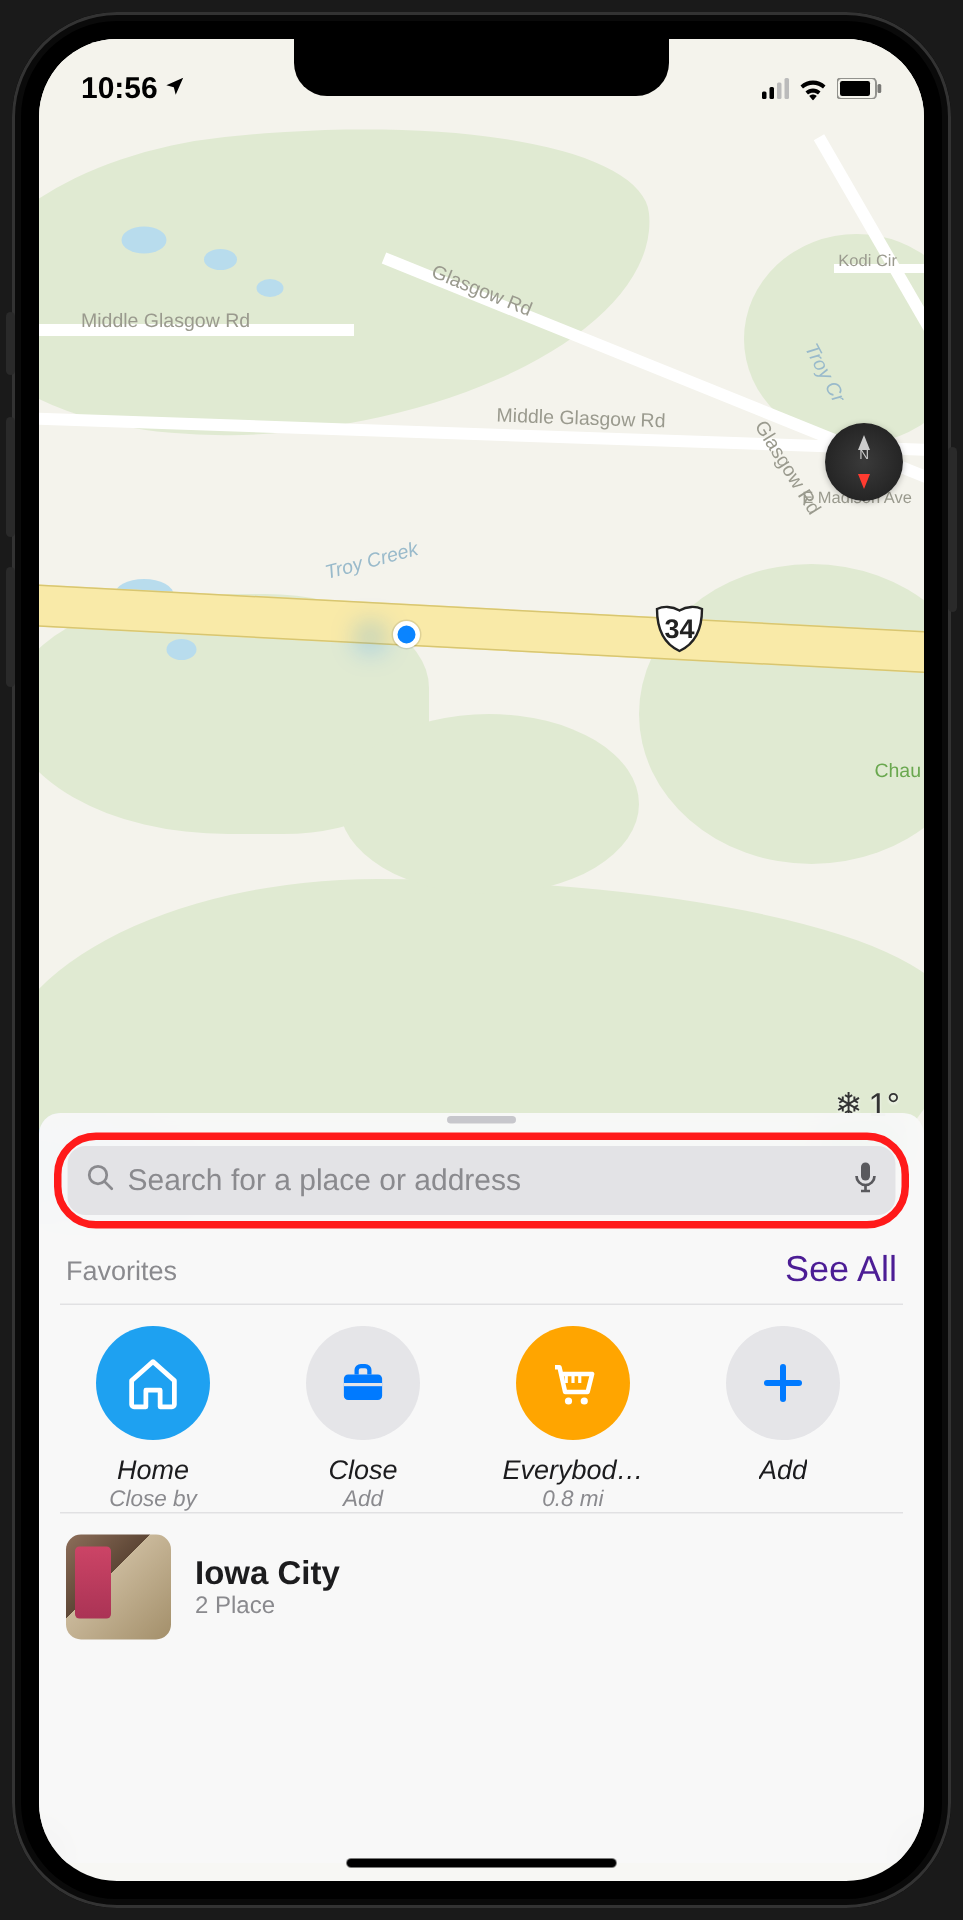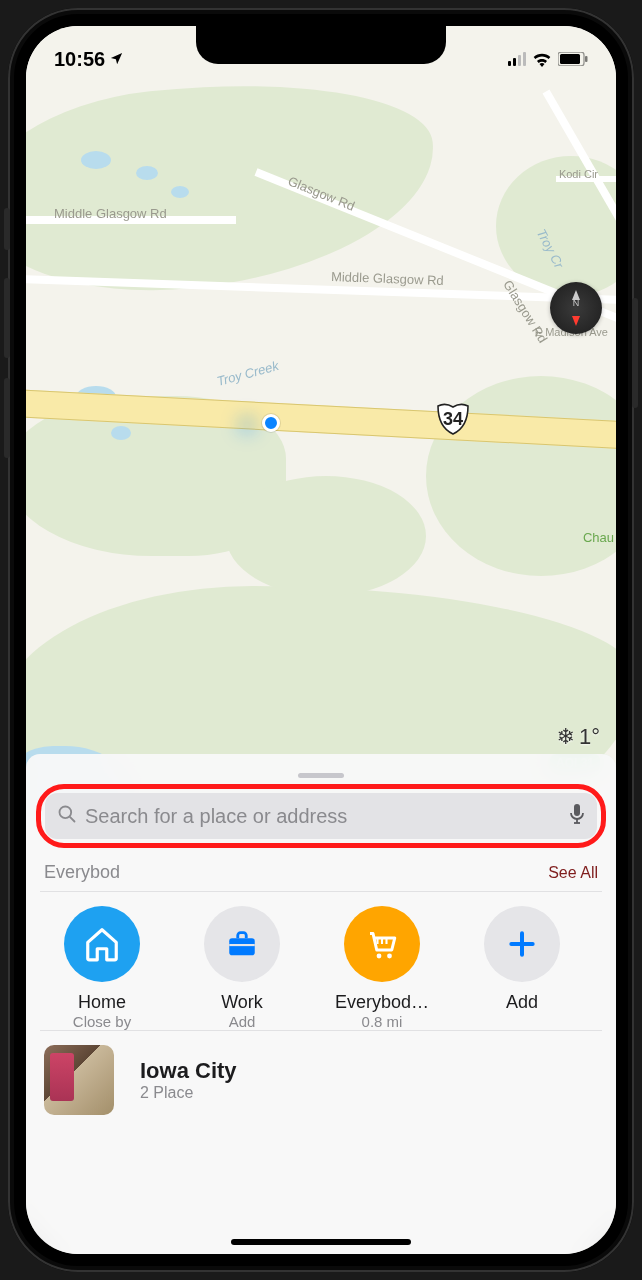--- a/index.html
+++ b/index.html
@@ -101,21 +101,21 @@
   .rw5{ top:200px; right:-10px; width:160px; height:8px; transform:rotate(60deg); transform-origin:right;}
   .road-label { position:absolute; font-size:13px; color:#9a9a8e; white-space:nowrap;}
   .rl1 { top:160px; left:260px; transform:rotate(22deg);}
   .rl2 { top:245px; left:305px; transform:rotate(2deg);}
   .rl3 { top:180px; left:28px;}
   .rl4 { top:340px; left:190px; color:#99bacb; transform:rotate(-15deg); font-style:italic;}
   .rl5 { top:215px; right:45px; color:#99bacb; transform:rotate(62deg); font-style:italic;}
   .rl6 { top:142px; right:18px; font-size:11px;}
   .rl7 { top:300px; right:8px; font-size:11px;}
   .rl8 { top:278px; right:55px; transform:rotate(58deg);}
-  .rl9 { top:480px; right:2px; color:#6aa84f;margin-top:24px;}
+  .rl9 { top:480px; right:2px; color:#6aa84f;}
   .route-shield {
     position:absolute; top:376px; left:410px;
     width:34px; height:34px;
     display:flex;align-items:center;justify-content:center;
     font-size:18px; font-weight:600; color:#222;
   }
   .route-shield svg{position:absolute;top:0;left:0;}
   .user-location {
     position:absolute; top:388px; left:236px;
     width:18px; height:18px; background:#0a84ff; border:3px solid #fff; border-radius:50%;
@@ -148,61 +148,61 @@
     content:""; position:absolute; bottom:8px; left:50%; transform:translateX(-50%);
     border-left:4px solid transparent; border-right:4px solid transparent; border-top:10px solid #ff3b30;
   }
   .weather-chip {
     position:absolute; bottom:44px; right:16px;
     display:flex; flex-direction:column; align-items:flex-end; gap:4px;
   }
   .weather-row{ display:flex; align-items:center; gap:4px; font-size:22px; font-weight:500; color:#333; text-shadow:0 1px 2px rgba(255,255,255,.8);}
   .aqi-badge{ background:#34c759; color:#fff; font-size:12px; font-weight:600; padding:2px 6px; border-radius:6px;}
   .bottom-sheet {
-    position:absolute; left:0; right:0; bottom:0;
+    position:absolute; left:0; right:0; bottom:12px;
     height:500px;
     background:rgba(248,248,248,.96);
     backdrop-filter: blur(10px);
     border-radius:14px 14px 0 0;
-    padding: 17px 14px 0;
+    padding: 0 14px 0;
   }
   .drag-handle{ width:46px; height:5px; background:#c7c7cc; border-radius:3px; margin:2px auto 10px;}
   .search-wrap{
     position:relative;
     border:5px solid #ff1a1a;
     border-radius:28px;
     padding:4px;
     margin:-4px -4px 8px;
   }
   .search-bar{
     background:#e3e3e6; border-radius:12px; height:46px;
     display:flex; align-items:center; padding:0 12px; gap:8px;
   }
   .search-bar input{
     flex:1; border:none; background:transparent; font-size:20px; color:#333; outline:none;
   }
   .search-bar input::placeholder{ color:#8a8a8e;}
   .section-row{ display:flex; justify-content:space-between; align-items:center; padding:6px 4px 2px;}
   .section-label{ font-size:18px; color:#8a8a8e;}
-  .see-all{ font-size:16px; color:#7f1d1d;}
+  .see-all{ font-size:24px; color:#4c1d95;}
   .hr{ height:1px; background:#e1e1e3; margin:6px 0 14px;}
   .favorites-row{ display:flex; gap:28px; padding:0 6px;}
-  .fav-item{ display:flex; flex-direction:column; align-items:center; width:112px;}
+  .fav-item{ display:flex; flex-direction:column; align-items:center; width:112px;font-style:italic;}
   .fav-circle{
     width:76px; height:76px; border-radius:50%;
     display:flex; align-items:center; justify-content:center;
     margin-bottom:10px;
   }
   .fav-blue{ background:#1ea1f1; color:#fff;}
   .fav-gray{ background:#e5e5e8; color:#007aff;}
   .fav-orange{ background:#ffa500; color:#fff;}
   .fav-title{ font-size:18px; color:#1c1c1e; text-align:center; white-space:nowrap; overflow:hidden; text-overflow:ellipsis; max-width:110px;}
   .fav-sub{ font-size:15px; color:#8a8a8e; text-align:center;}
   .guides-label{ font-size:18px; color:#8a8a8e; padding:26px 4px 10px;}
-  .guide-row{ display:flex; align-items:center; gap:26px; padding:0 4px;}
+  .guide-row{ display:flex; align-items:center; gap:16px; padding:0 4px;}
   .guide-thumb{ width:70px; height:70px; border-radius:10px; background:linear-gradient(135deg,#8d6e5a,#5e4736 40%,#c9b89a 40%,#a38f6a); position:relative; overflow:hidden;}
   .guide-thumb::after{content:"";position:absolute;left:6px;top:8px;width:24px;height:48px;background:linear-gradient(#c46,#a35);border-radius:3px;}
   .guide-title{ font-size:22px; font-weight:600; color:#1c1c1e;}
   .guide-sub{ font-size:16px; color:#8a8a8e;}
   .home-indicator{
     position:absolute; bottom:9px; left:50%; transform:translateX(-50%);
     width:180px; height:6px; background:#000; border-radius:3px; z-index:200;
   }
   .side-btn{position:absolute;background:#2a2a2a;border-radius:3px;}
   .sbL1{left:-4px;top:200px;width:6px;height:42px;}
@@ -324,21 +324,21 @@
                 <rect x="5" y="1" width="6" height="12" rx="3" fill="#5a5a5e"></rect>
                 <path d="M2 10a6 6 0 0 0 12 0" fill="none" stroke="#5a5a5e" stroke-width="1.8"></path>
                 <line x1="8" y1="16" x2="8" y2="20" stroke="#5a5a5e" stroke-width="1.8"></line>
                 <line x1="5" y1="20" x2="11" y2="20" stroke="#5a5a5e" stroke-width="1.8"></line>
               </svg>
           </span>
         </div>
       </div>
 
       <div class="section-row">
-        <span class="section-label">Everybod</span>
+        <span class="section-label">Favorites</span>
         <span class="see-all">See All</span>
       </div>
       <div class="hr"></div>
 
       <div class="favorites-row">
         <div class="fav-item">
           <div class="fav-circle fav-blue">
             <svg width="38" height="38" viewBox="0 0 24 24">
                 <path d="M3 11l9-8 9 8v10a1 1 0 0 1-1 1h-5v-7h-6v7H4a1 1 0 0 1-1-1V11z" fill="none" stroke="#fff" stroke-width="2" stroke-linejoin="round"></path>
               </svg>
@@ -347,21 +347,21 @@
           <div class="fav-sub">Close by</div>
         </div>
         <div class="fav-item">
           <div class="fav-circle fav-gray">
             <svg width="34" height="34" viewBox="0 0 24 24">
                 <rect x="3" y="8" width="18" height="12" rx="2" fill="#007aff"></rect>
                 <path d="M9 8V6a2 2 0 0 1 2-2h2a2 2 0 0 1 2 2v2" fill="none" stroke="#007aff" stroke-width="2"></path>
                 <rect x="3" y="12" width="18" height="1.5" fill="#e5e5e8"></rect>
               </svg>
           </div>
-          <div class="fav-title">Work</div>
+          <div class="fav-title">Close</div>
           <div class="fav-sub">Add</div>
         </div>
         <div class="fav-item">
           <div class="fav-circle fav-orange">
             <svg width="36" height="36" viewBox="0 0 24 24">
                 <path d="M4 5h2l2.5 11h10l2-8H7" fill="none" stroke="#fff" stroke-width="2" stroke-linejoin="round"></path>
                 <circle cx="10" cy="20" r="1.6" fill="#fff"></circle>
                 <circle cx="17" cy="20" r="1.6" fill="#fff"></circle>
                 <path d="M9 8v4M12 8v4M15 8v4" stroke="#fff" stroke-width="1.4"></path>
               </svg>

